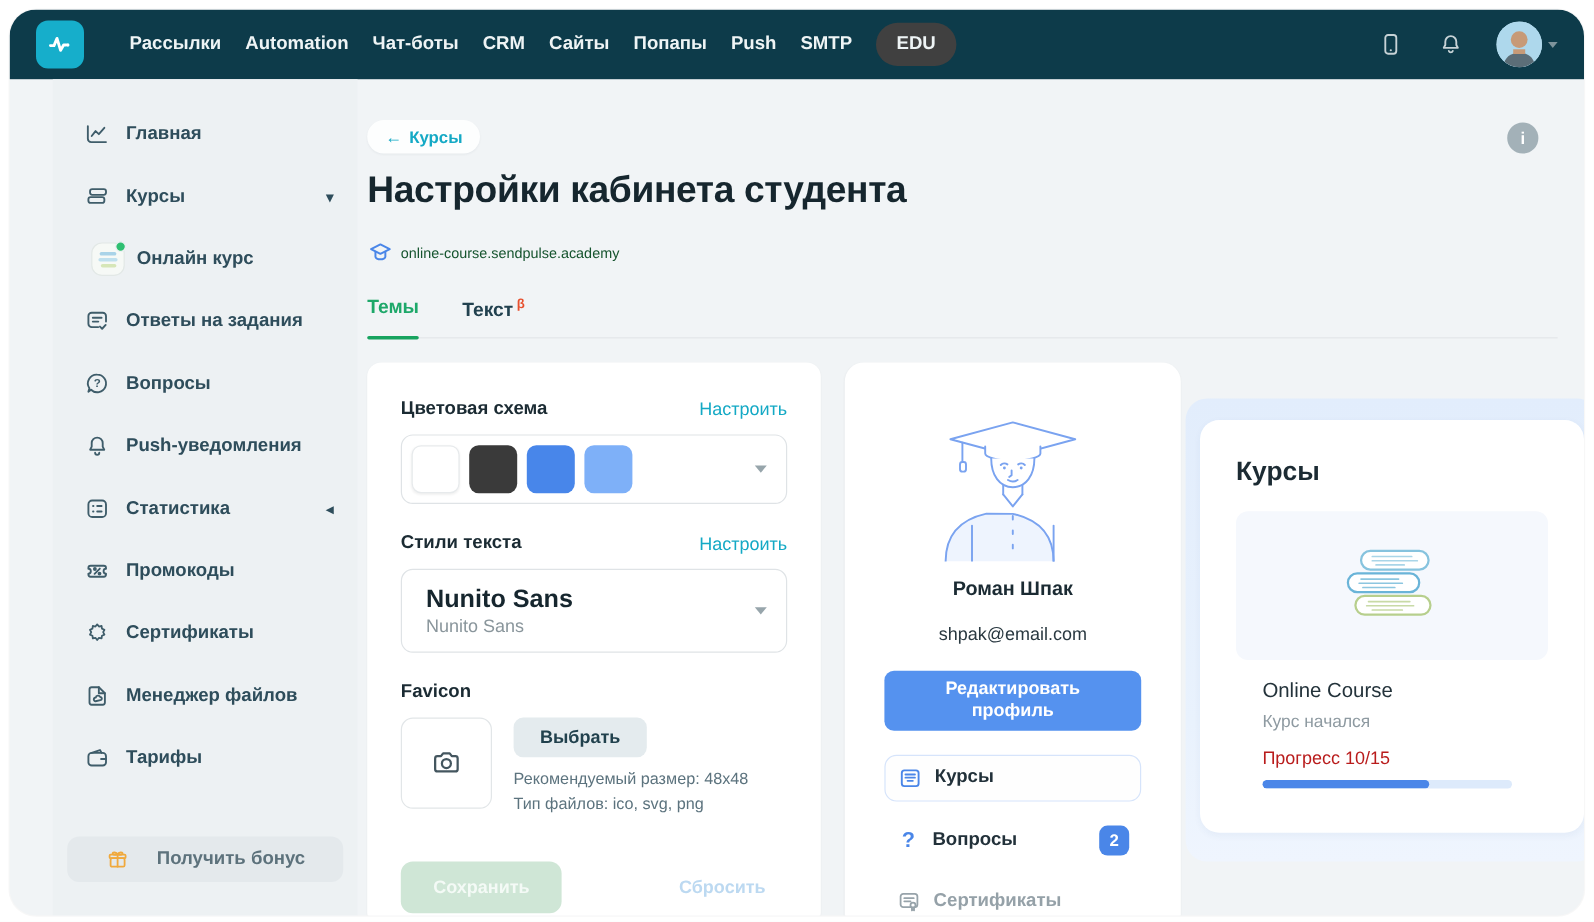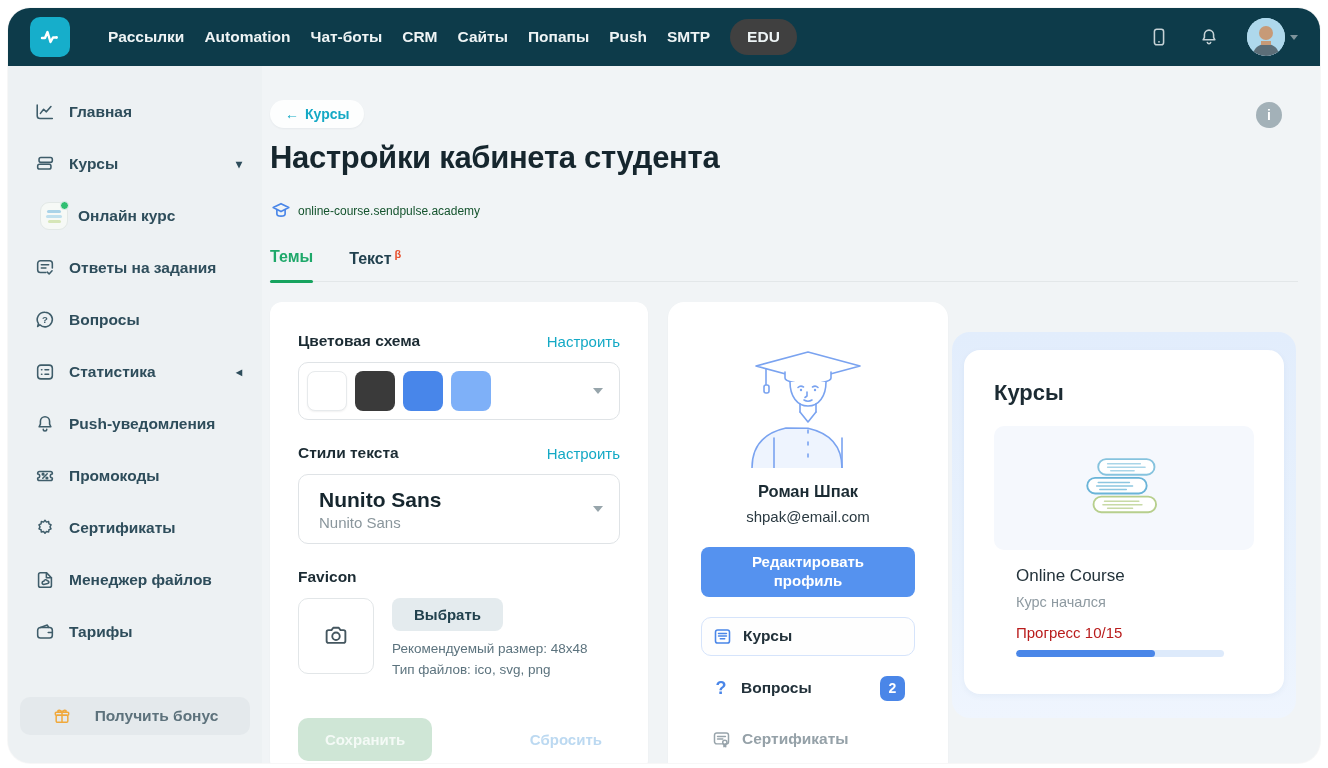--- a/index.html
+++ b/index.html
@@ -12,21 +12,21 @@
   .nav-menu { display:flex; align-items:center; gap:20px; }
   .nav-item { color:#eef4f5; font-size:15.5px; font-weight:700; cursor:pointer; white-space:nowrap; }
   .nav-item.edu { background:#404040; border-radius:999px; padding:9px 17px; }
   .nav-right { margin-left:auto; display:flex; align-items:center; gap:26px; }
   .nav-ico { width:24px; height:24px; display:flex; align-items:center; justify-content:center; cursor:pointer; }
   .avatar-wrap { display:flex; align-items:center; gap:5px; cursor:pointer; }
   .avatar { width:38px; height:38px; border-radius:50%; overflow:hidden; background:#bfe2f2; }
   .avatar-caret { width:0; height:0; border-left:4.5px solid transparent; border-right:4.5px solid transparent; border-top:5px solid #7d939b; }
 
   
-  .app-body { flex:1; display:flex; min-height:0; }
+  .app-body { flex:1; display:flex; min-height:0;padding-left:36px; }
 
   
   .sidebar { width:254px; flex:0 0 254px; background:#edf1f3; padding:29px 0 0 0; display:flex; flex-direction:column; }
   .side-item { display:flex; align-items:center; height:34px; margin-bottom:18px; padding:0 20px 0 26px; color:#2e4d5b; font-size:15.5px; font-weight:600; cursor:pointer; }
   .side-item .ico { width:22px; height:22px; margin-right:13px; flex:0 0 auto; display:flex; align-items:center; justify-content:center; }
   .side-item .caret { margin-left:auto; color:#2e4d5b; font-size:12px; }
   .course-thumb { position:relative; width:28px; height:28px; border-radius:9px; background:#f6f9f6; border:1px solid #e2e8e6; margin-right:10px; margin-left:6px; flex:0 0 auto; display:flex; flex-direction:column; align-items:center; justify-content:center; gap:2px; }
   .course-thumb i { display:block; height:3px; border-radius:2px; }
   .course-thumb i:nth-child(1){ width:14px; background:#a9d3e8; }
   .course-thumb i:nth-child(2){ width:16px; background:#bfe0ee; }
@@ -67,21 +67,21 @@
   .choose-btn { display:inline-block; background:#e4ebee; border-radius:8px; padding:8px 22px; font-size:15px; font-weight:700; color:#21414d; cursor:pointer; }
   .hint { font-size:13.5px; color:#5c737e; line-height:1.55; margin-top:8px; }
   .hint + .hint { margin-top:0; }
   .actions { margin-top:38px; display:flex; align-items:center; justify-content:space-between; }
   .save-btn { background:#cfe6d6; color:#f4faf6; border:none; border-radius:10px; padding:13px 27px; font-size:15px; font-weight:700; font-family:inherit; cursor:default; }
   .reset-link { color:#bcd9f1; font-size:15px; font-weight:600; cursor:pointer; margin-right:18px; }
 
   
   .preview-card { width:280px; flex:0 0 280px; margin-left:20px; background:#fff; border-radius:16px 16px 0 0; box-shadow:0 1px 2px rgba(0,0,0,.04); height:470px; display:flex; flex-direction:column; align-items:center; padding-top:44px; }
   .student-name { margin-top:14px; font-size:16.5px; font-weight:800; color:#1b2b33; }
-  .student-email { margin-top:7px; font-size:15px; color:#2a3941; }
+  .student-email { margin-top:19px; font-size:15px; color:#2a3941; }
   .edit-btn { margin-top:22px; width:214px; background:#5592ef; border:none; border-radius:8px; color:#fff; font-size:15px; font-weight:800; font-family:inherit; line-height:1.25; padding:6px 30px; cursor:pointer; }
   .pmenu { margin-top:20px; width:214px; display:flex; flex-direction:column; gap:12px; }
   .pmenu-item { display:flex; align-items:center; gap:10px; padding:8px 10px; font-size:15.5px; font-weight:800; color:#22313a; cursor:pointer; border-radius:10px; }
   .pmenu-item.selected { border:1px solid #d6e4fb; background:#fefefe; }
   .pmenu-item .q { color:#4a86e8; font-size:18px; font-weight:800; width:20px; text-align:center; }
   .pmenu-item.dim { color:#95a1a8; }
   .badge { margin-left:auto; background:#4a86e8; color:#fff; font-size:14px; font-weight:800; width:25px; height:25px; border-radius:7px; display:flex; align-items:center; justify-content:center; }
 
   
   .blue-panel { width:344px; flex:0 0 344px; margin-left:4px; margin-top:30px; height:386px; border-radius:18px; background:linear-gradient(180deg,#e2edfc 0%, #e9f2fd 70%, #eff5fe 100%); padding:18px 12px; }
@@ -193,35 +193,35 @@
           <svg width="22" height="22" viewBox="0 0 24 24" fill="none" stroke="#3f5d6a" stroke-width="1.7" stroke-linecap="round" stroke-linejoin="round">
             <path d="M12 3.5a8 8 0 1 1-5.6 13.7L4 19l.9-3.1A8 8 0 0 1 12 3.5z"></path>
             <text x="12" y="15" text-anchor="middle" font-size="10.5" font-weight="bold" fill="#3f5d6a" stroke="none" font-family="Liberation Sans, sans-serif">?</text>
           </svg>
         </span>
         <span>Вопросы</span>
       </div>
       <div class="side-item">
         <span class="ico">
           <svg width="22" height="22" viewBox="0 0 24 24" fill="none" stroke="#3f5d6a" stroke-width="1.7" stroke-linecap="round" stroke-linejoin="round">
+            <path d="M12 4a5 5 0 0 0-5 5v3.2L5.6 15h12.8L17 12.2V9a5 5 0 0 0-5-5z"></path>
+              <path d="M10.1 17.8a1.9 1.9 0 0 0 3.8 0"></path>
+          </svg>
+        </span>
+        <span>Push-уведомления</span>
+      </div>
+      <div class="side-item">
+        <span class="ico">
+          <svg width="22" height="22" viewBox="0 0 24 24" fill="none" stroke="#3f5d6a" stroke-width="1.7" stroke-linecap="round" stroke-linejoin="round">
             <rect x="4" y="4.5" width="16" height="15" rx="3.5"></rect>
               <path d="M8.2 9.5h.4M8.2 14.5h.4M12 9.5h4M12 14.5h4"></path>
           </svg>
         </span>
         <span>Статистика</span>
         <span class="caret">◂</span>
-      </div>
-      <div class="side-item">
-        <span class="ico">
-          <svg width="22" height="22" viewBox="0 0 24 24" fill="none" stroke="#3f5d6a" stroke-width="1.7" stroke-linecap="round" stroke-linejoin="round">
-            <path d="M12 4a5 5 0 0 0-5 5v3.2L5.6 15h12.8L17 12.2V9a5 5 0 0 0-5-5z"></path>
-              <path d="M10.1 17.8a1.9 1.9 0 0 0 3.8 0"></path>
-          </svg>
-        </span>
-        <span>Push-уведомления</span>
       </div>
       <div class="side-item">
         <span class="ico">
           <svg width="22" height="22" viewBox="0 0 24 24" fill="none" stroke="#3f5d6a" stroke-width="1.7" stroke-linecap="round" stroke-linejoin="round">
             <path d="M4 9a2 2 0 0 1 2-2h12a2 2 0 0 1 2 2v.8a2.2 2.2 0 0 0 0 4.4V15a2 2 0 0 1-2 2H6a2 2 0 0 1-2-2v-.8a2.2 2.2 0 0 0 0-4.4z"></path>
             <path d="M9.6 14.4l4.8-4.8"></path>
               <circle cx="9.9" cy="10" r=".9"></circle>
               <circle cx="14.1" cy="14.2" r=".9"></circle>
           </svg>
         </span>

